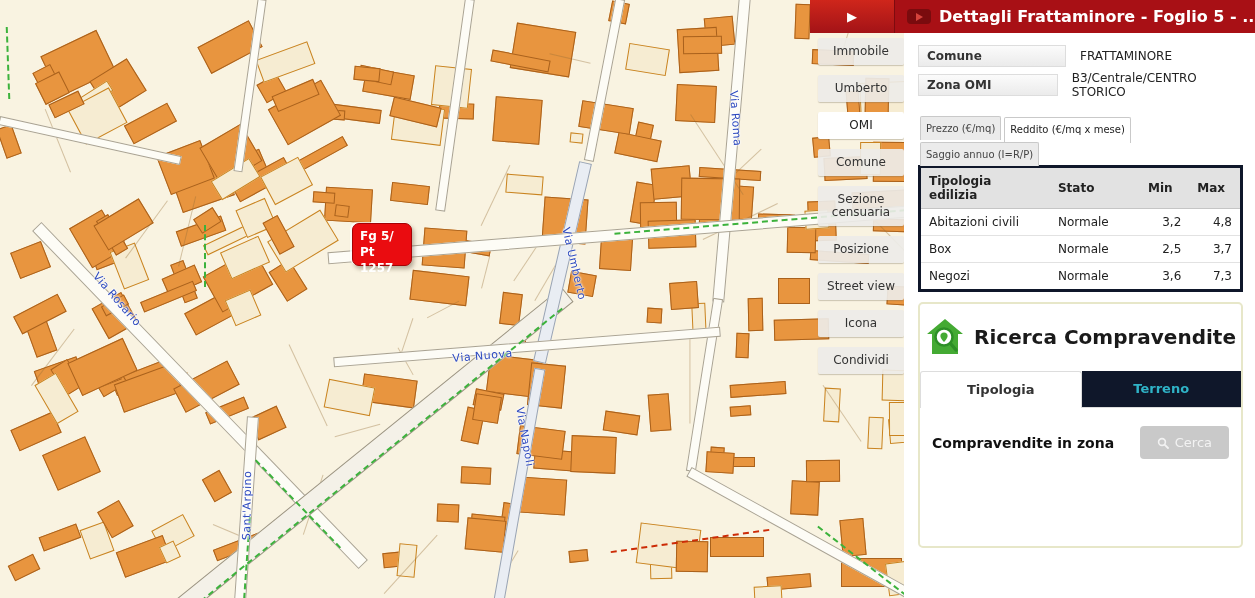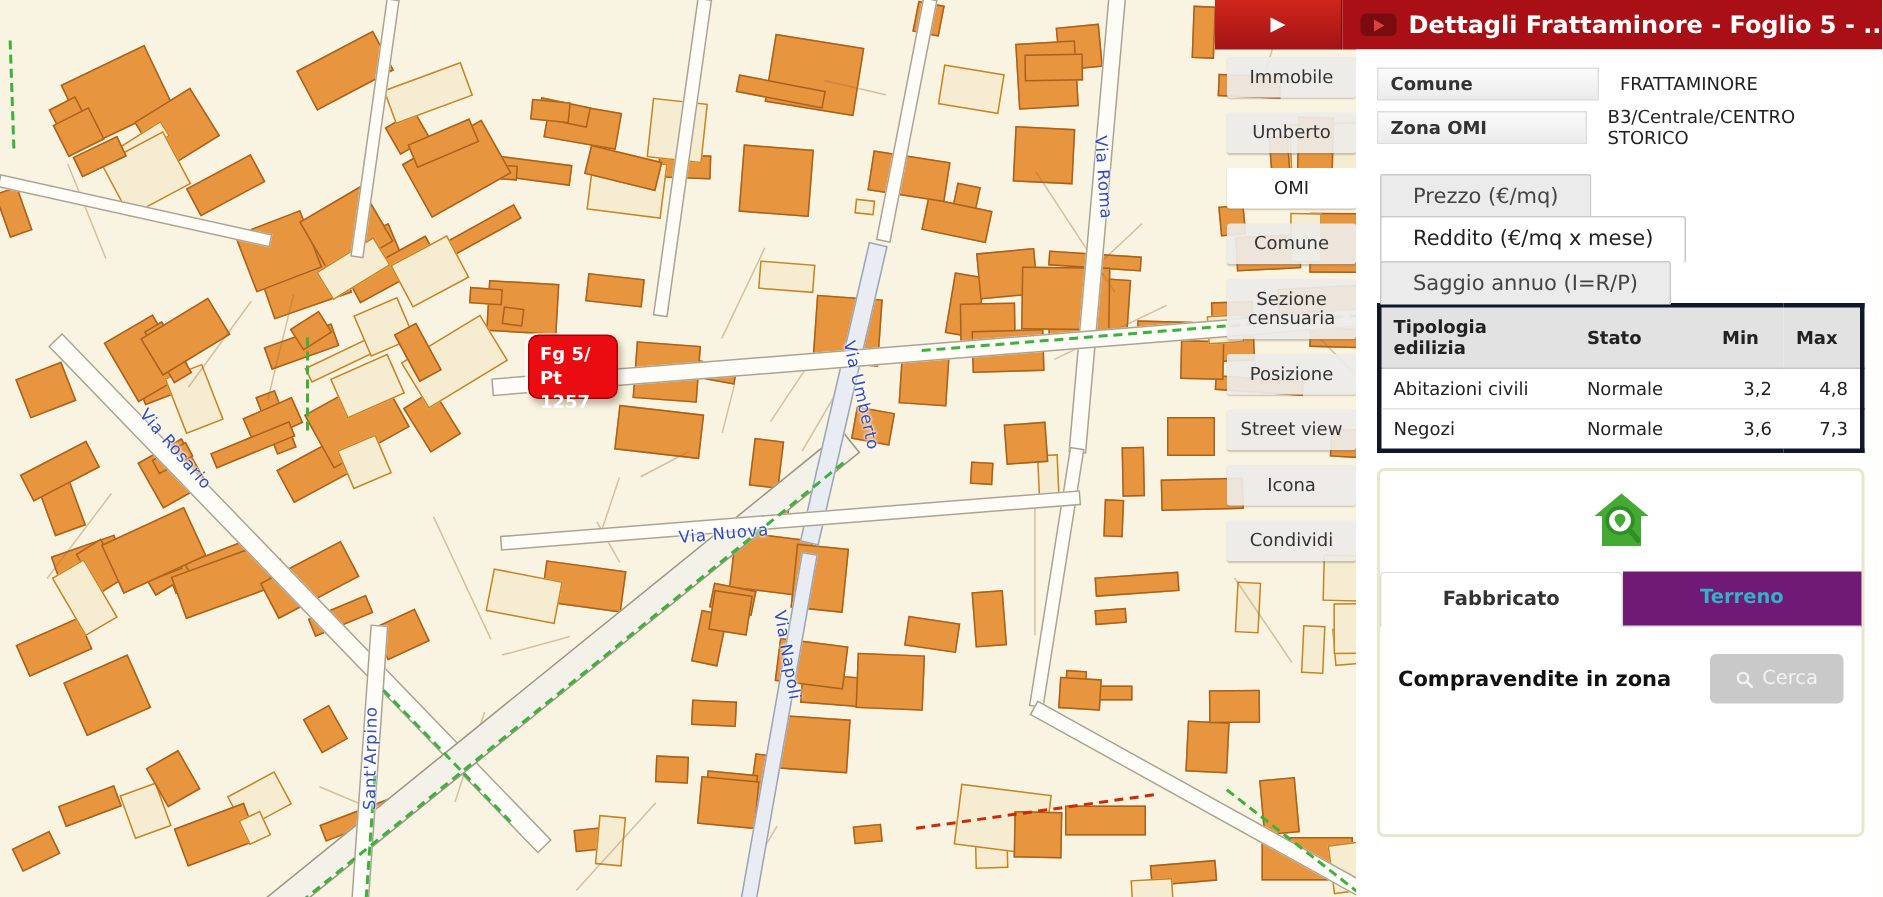--- a/index.html
+++ b/index.html
@@ -45,42 +45,42 @@
   
   #panel{position:absolute;left:904px;top:33px;width:351px;height:565px;background:#fff;
       box-sizing:border-box;padding:12px 12px 0 14px;}
   #panel h1{margin:2px 0 12px;font-size:17px;color:#111;}
   .field-row{display:flex;align-items:center;margin-bottom:4px;}
   .field-label{width:148px;box-sizing:border-box;background:linear-gradient(#fbfbfb,#ebebeb);
       border:1px solid #ddd;font-weight:bold;font-size:12px;color:#333;padding:3px 8px;}
   .field-value{font-size:12px;color:#222;padding-left:14px;}
 
   #omi-tabs{margin-top:16px;position:relative;z-index:2;padding-left:2px;}
-  .omi-tab{display:inline-block;font-size:14px;color:#444;background:#ebebeb;
-      border:1px solid #c9c9c9;border-bottom:none;padding:6px 21px;margin-right:3px;
+  .omi-tab{display:inline-block;font-size:10px;color:#444;background:#ebebeb;
+      border:1px solid #c9c9c9;border-bottom:none;padding:6px 5px;margin-right:3px;
       border-radius:2px 2px 0 0;cursor:pointer;position:relative;top:1px;}
   .omi-tab.active{background:#fff;color:#222;padding-bottom:8px;top:2px;margin-top:-2px;}
 
   #omi-table{width:100%;border-collapse:collapse;font-size:12px;position:relative;z-index:1;
       border:3px solid #0f172a;}
   #omi-table th{background:#e2e2e2;font-weight:bold;color:#222;text-align:left;
       padding:6px 8px;border-bottom:1px solid #c5c5c5;}
   #omi-table td{padding:6px 8px;color:#222;border-top:1px solid #e2e2e2;}
   #omi-table tr.alt td{background:#efefef;}
   .num{text-align:right;}
 
   #ricerca{margin-top:10px;border:2px solid #e7e7c9;border-radius:5px;background:#fff;
       height:246px;box-sizing:border-box;position:relative;}
   #ricerca-head{display:flex;align-items:center;justify-content:center;gap:9px;margin-top:13px;}
   #ricerca-head .title{font-size:20px;font-weight:bold;color:#1a1a1a;}
   #ricerca-msg{font-size:13px;color:#222;text-align:center;line-height:1.42;margin:8px 12px 0;}
   #ft-tabs{display:flex;margin-top:14px;}
   .ft-tab{flex:1;text-align:center;font-size:13px;font-weight:bold;height:36px;line-height:36px;cursor:pointer;}
   .ft-tab.active{background:#fff;color:#333;border:1px solid #ddd;border-bottom:none;border-radius:3px 3px 0 0;}
-  .ft-tab.inactive{background:#701a75;color:#2fb3c7;border-bottom:1px solid #ddd;}
+  .ft-tab.inactive{background:#0f172a;color:#2fb3c7;border-bottom:1px solid #ddd;}
   #zone-row{display:flex;align-items:center;justify-content:space-between;padding:18px 12px 0;}
   #zone-label{font-size:14px;font-weight:bold;color:#111;}
   #cerca-btn{background:#c9c9c9;border:none;border-radius:4px;color:#f2f2f2;font-size:13px;
       padding:9px 17px;display:flex;align-items:center;gap:6px;cursor:pointer;
       font-family:inherit;}
 </style>
 </head>
 <body>
 
 <div id="stage">
@@ -378,39 +378,46 @@
         </tr>
       </thead>
       <tbody>
         <tr>
           <td>Abitazioni civili</td>
           <td>Normale</td>
           <td class="num">3,2</td>
           <td class="num">4,8</td>
         </tr>
         <tr>
+          <td>Box</td>
+          <td>Normale</td>
+          <td class="num">2,5</td>
+          <td class="num">3,7</td>
+        </tr>
+        <tr>
           <td>Negozi</td>
           <td>Normale</td>
           <td class="num">3,6</td>
           <td class="num">7,3</td>
         </tr>
       </tbody>
     </table>
 
     <div id="ricerca">
       <div id="ricerca-head">
         <svg width="40" height="40" viewBox="0 0 40 40">
           <path d="M20 2 L38 17 L33 17 L33 37 L7 37 L7 17 L2 17 Z" fill="#44aa33"></path>
           <circle cx="19" cy="20" r="8.5" fill="#fff" stroke="#2d8f26" stroke-width="2.5"></circle>
           <path d="M19 15.5 c-2.2 0 -3.6 1.6 -3.6 3.4 c0 2.4 3.6 6 3.6 6 s3.6 -3.6 3.6 -6 c0 -1.8 -1.4 -3.4 -3.6 -3.4 Z" fill="#44aa33"></path>
           <line x1="25.5" y1="26.5" x2="31" y2="33" stroke="#2d8f26" stroke-width="3.4" stroke-linecap="round"></line>
         </svg>
+        <span class="title">Ricerca Compravendite</span>
       </div>
       <div id="ft-tabs">
-        <div class="ft-tab active">Fabbricato</div>
+        <div class="ft-tab active">Tipologia</div>
         <div class="ft-tab inactive">Terreno</div>
       </div>
       <div id="zone-row">
         <span id="zone-label">Compravendite in zona</span>
         <button id="cerca-btn">
           <svg width="12" height="12" viewBox="0 0 12 12">
             <circle cx="5" cy="5" r="3.4" fill="none" stroke="#f2f2f2" stroke-width="1.6"></circle>
             <line x1="7.6" y1="7.6" x2="11" y2="11" stroke="#f2f2f2" stroke-width="1.8" stroke-linecap="round"></line>
           </svg>
           <span>Cerca</span>

